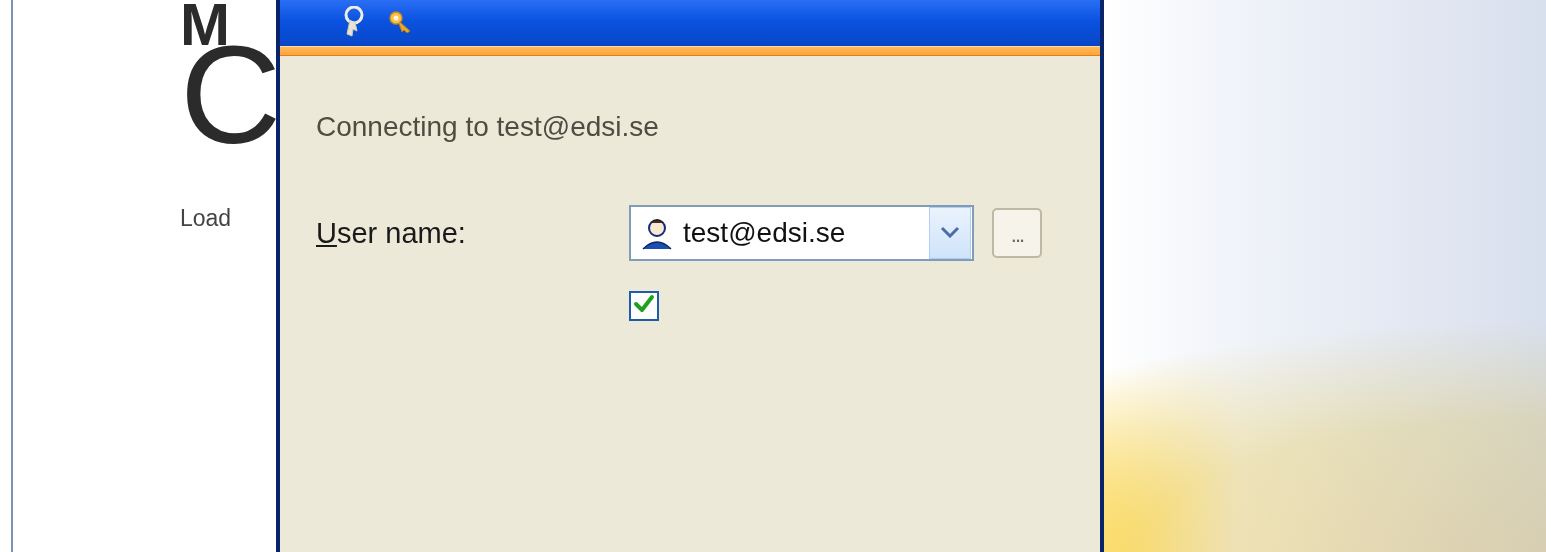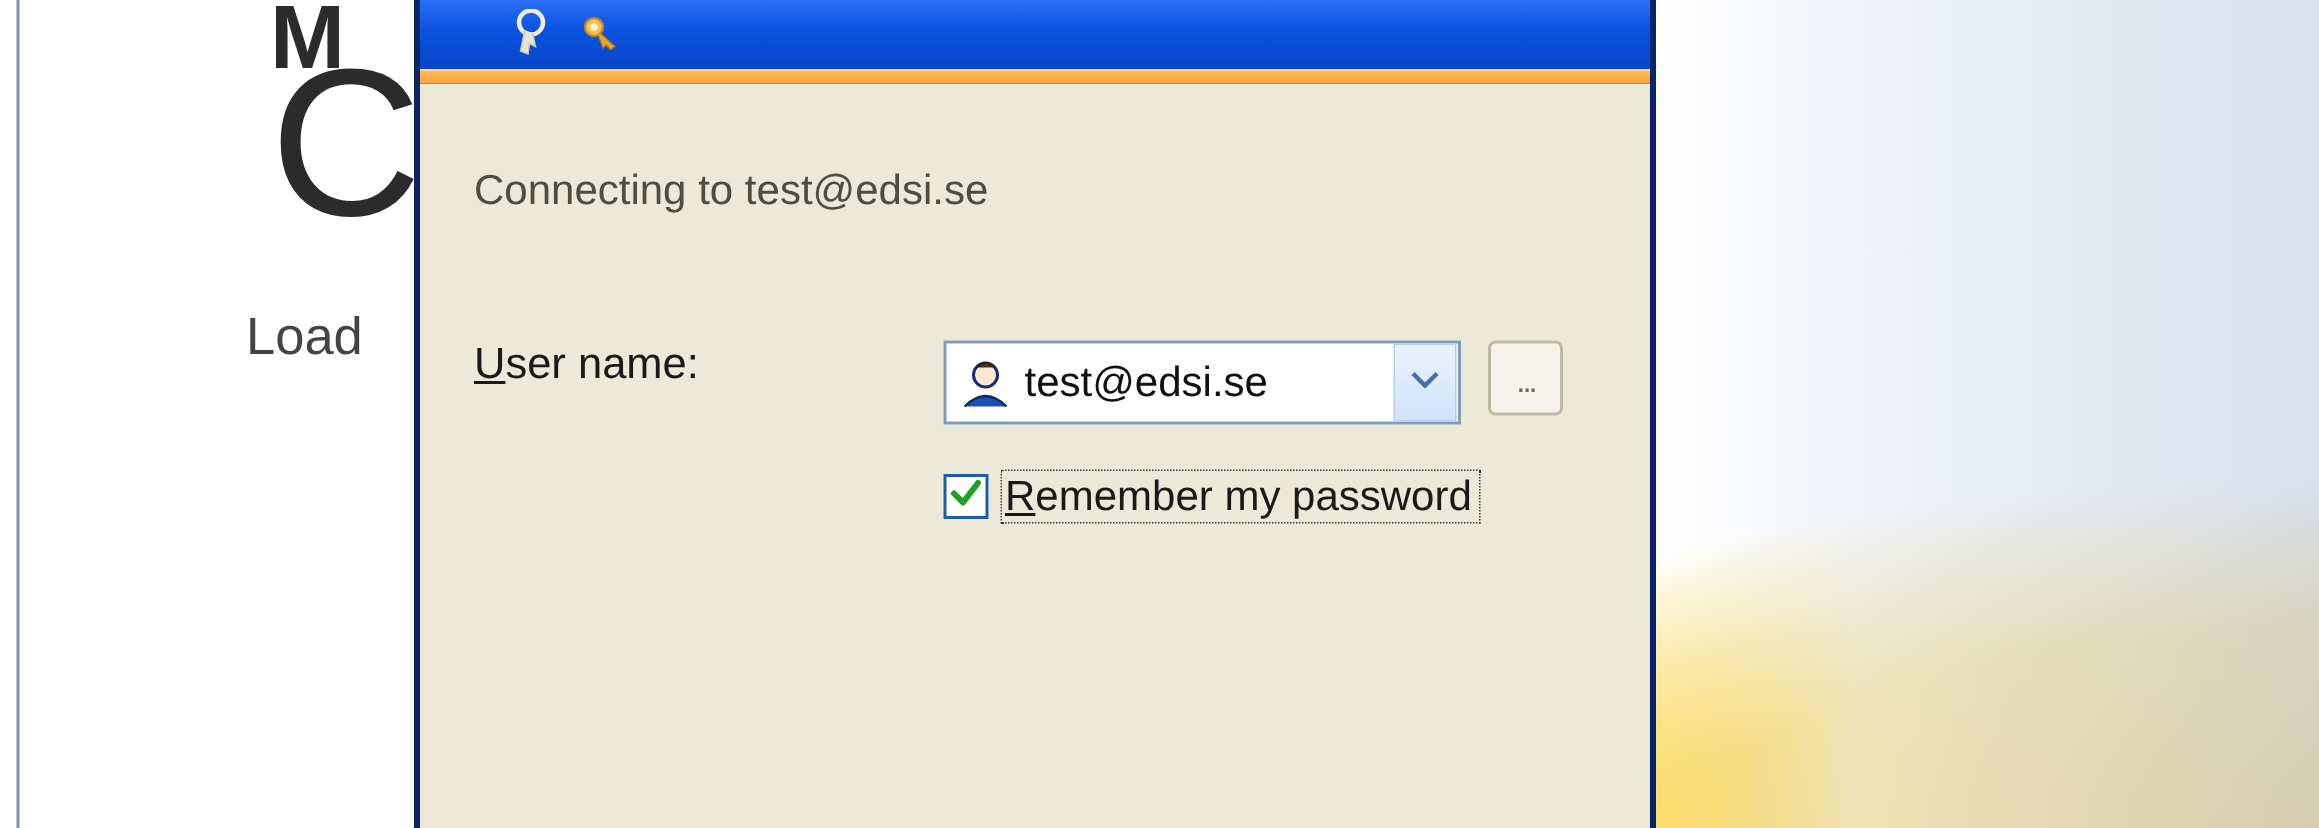--- a/index.html
+++ b/index.html
@@ -37,23 +37,23 @@
       position: absolute;
       left: 180px;
       top: 25px;
       font-size: 140px;
       font-family: "Segoe UI", Tahoma, sans-serif;
       color: #2b2b2b;
       line-height: 1;
     }
     .bg-text-load {
       position: absolute;
-      left: 164px;
+      left: 180px;
       top: 205px;
-      font-size: 35px;
+      font-size: 23px;
       font-family: "Segoe UI", Tahoma, sans-serif;
       color: #444;
     }
     .left-border {
       position: absolute;
       left: -2px; top: -2px;
       width: 15px;
       height: 556px;
       border: 2px solid #7a93b5;
       background: #fff;
@@ -102,25 +102,25 @@
       background: linear-gradient(to bottom, #ffb95c, #ffa437);
       border-top: 1px solid #ffd9a6;
       border-bottom: 1px solid #e07f1a;
     }
     .dialog-body {
       padding: 55px 26px 0 36px;
     }
     .connecting {
       font-size: 28px;
       color: #4f4d42;
-      margin-bottom: 84px;
+      margin-bottom: 62px;
     }
     .form-row {
       display: flex;
-      align-items: flex-start;
+      align-items: center;
       margin-bottom: 30px;
     }
     .form-label {
       width: 313px;
       font-size: 29px;
       color: #1a1a1a;
     }
     .underline { text-decoration: underline; }
     .combo {
       display: flex;
@@ -281,18 +281,17 @@
 
 
     <div class="remember-row">
       <div class="checkbox">
         <span class="checkmark">
           <svg viewBox="0 0 24 24" width="24" height="24">
               <path d="M4 12 L10 18 L20 5" fill="none" stroke="#20a020" stroke-width="4" stroke-linecap="round" stroke-linejoin="round"></path>
             </svg>
         </span>
       </div>
-      <span class="remember-label"><span class="underline">R</span>emember my password</span>
     </div>
   </div>
 </div>
 
 <div class="right-shade"></div>
 
 </body></html>

